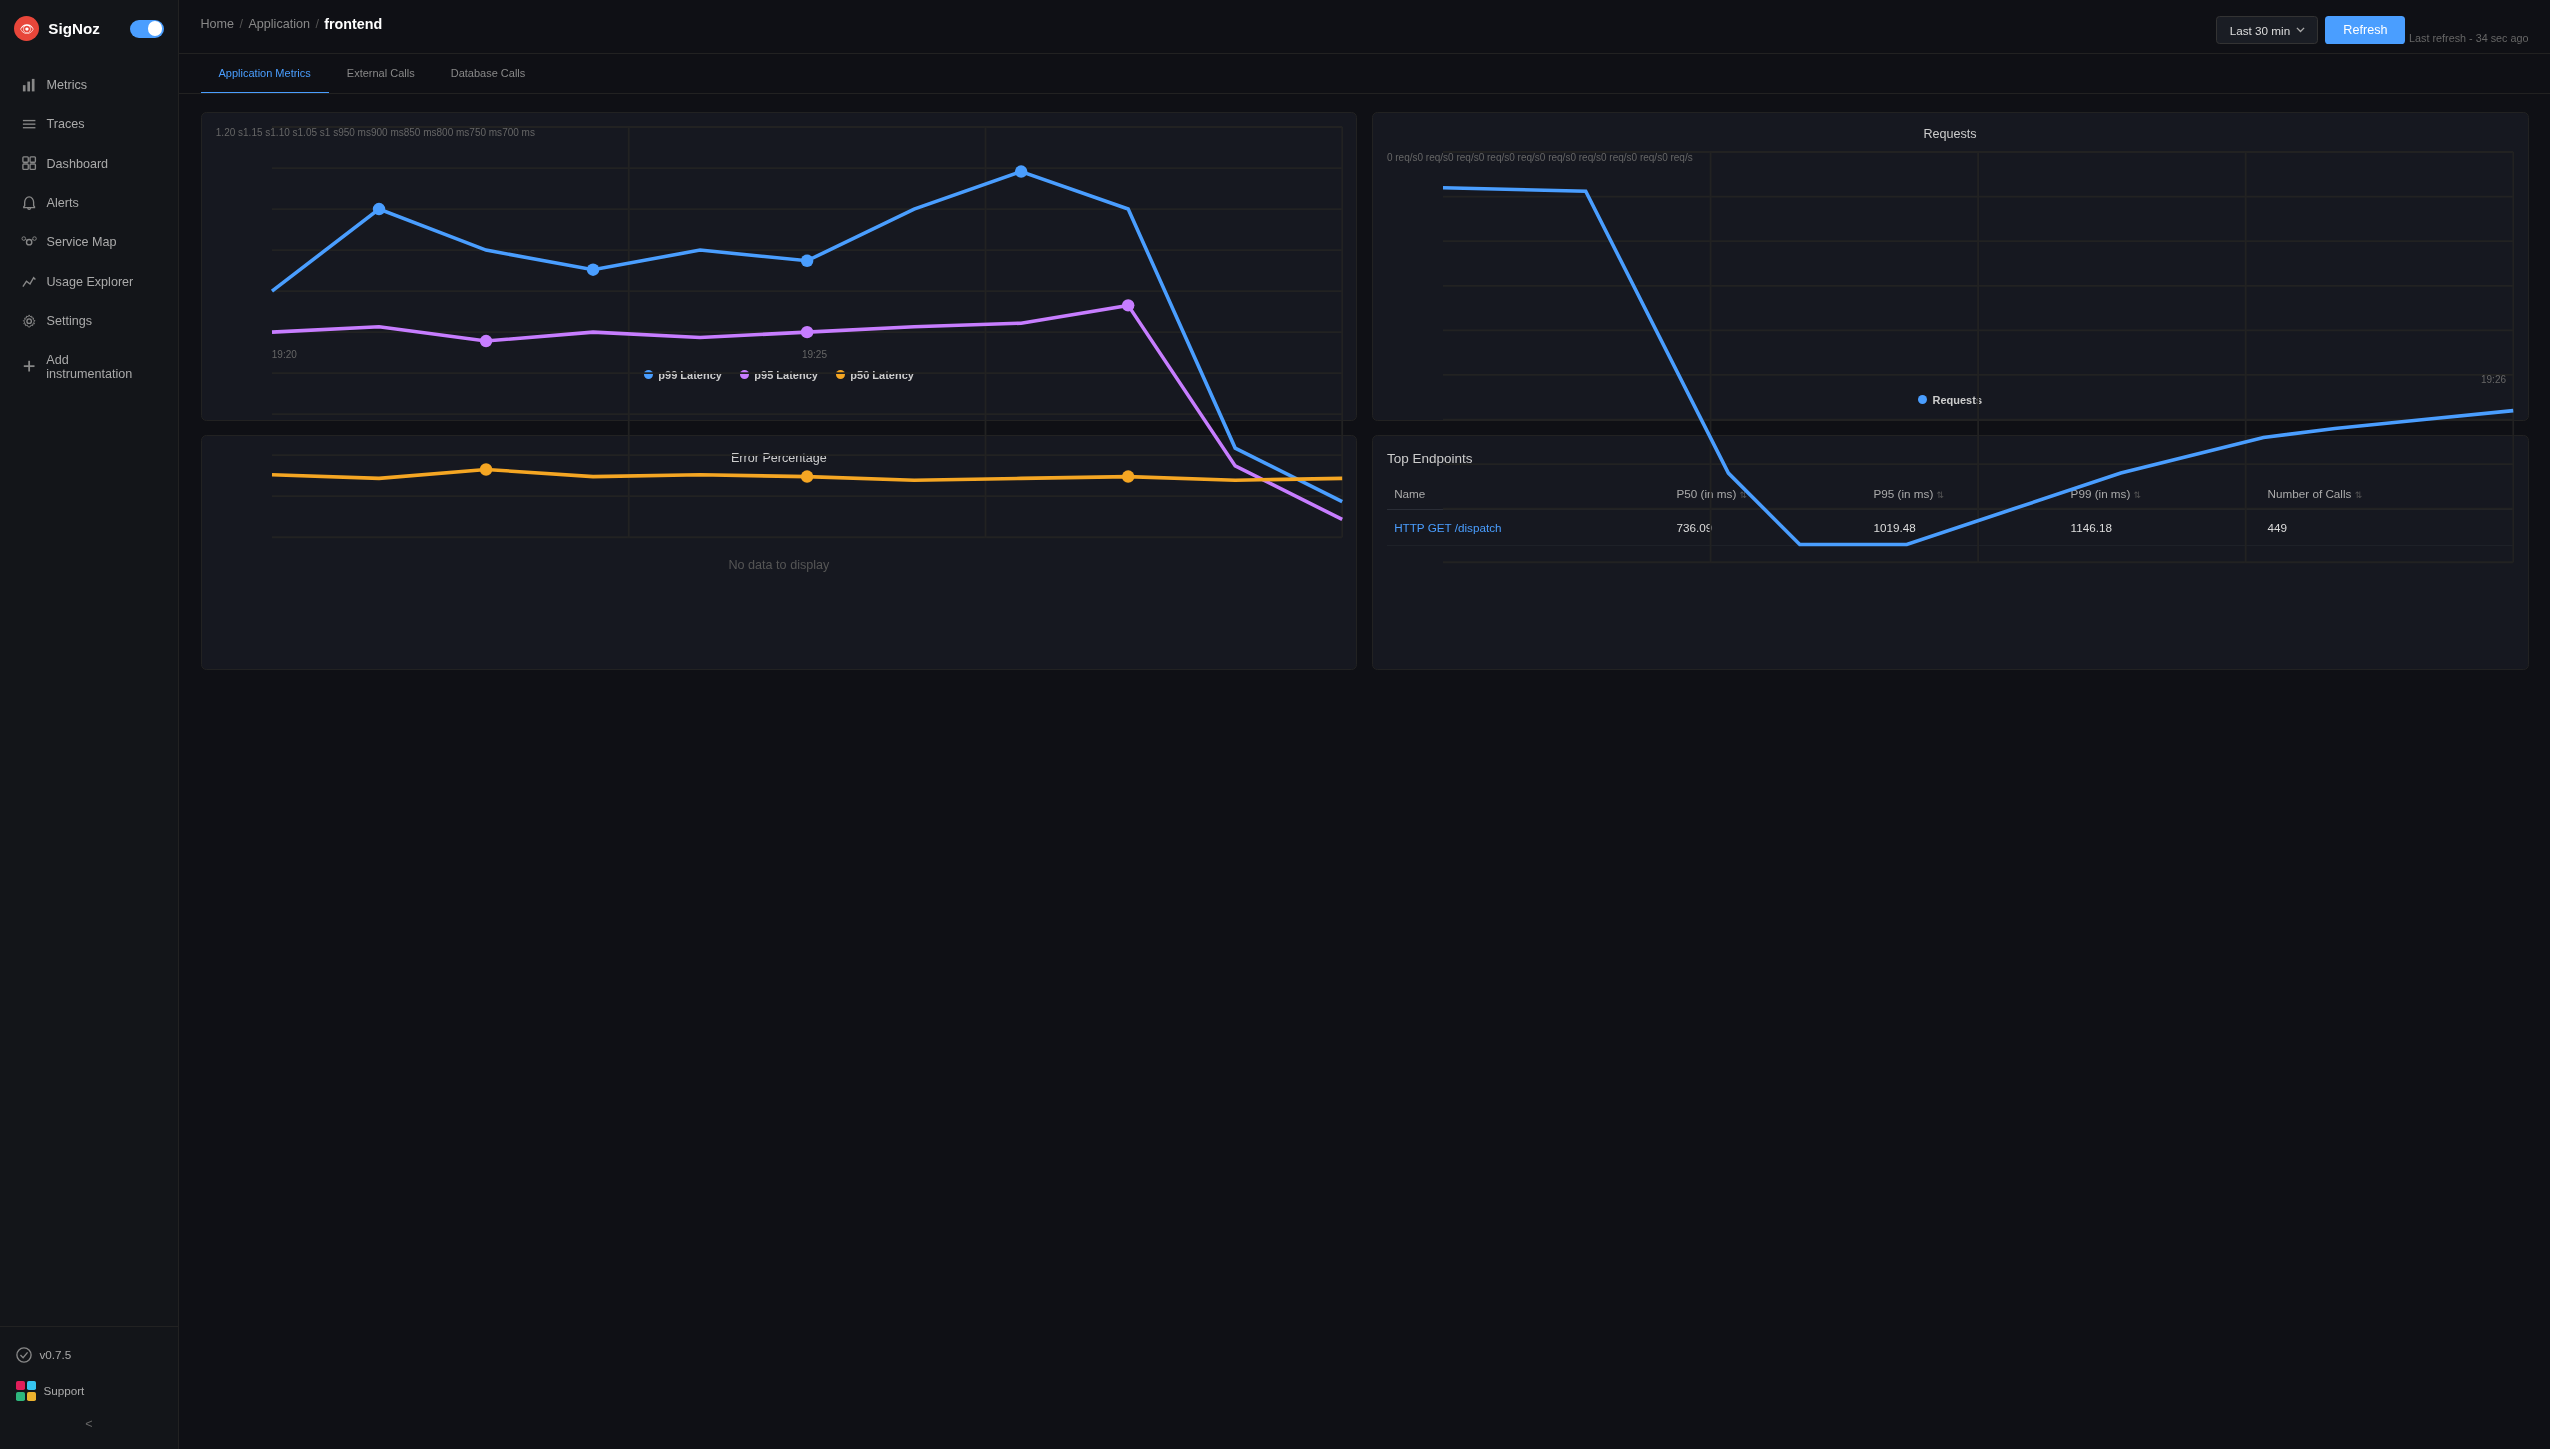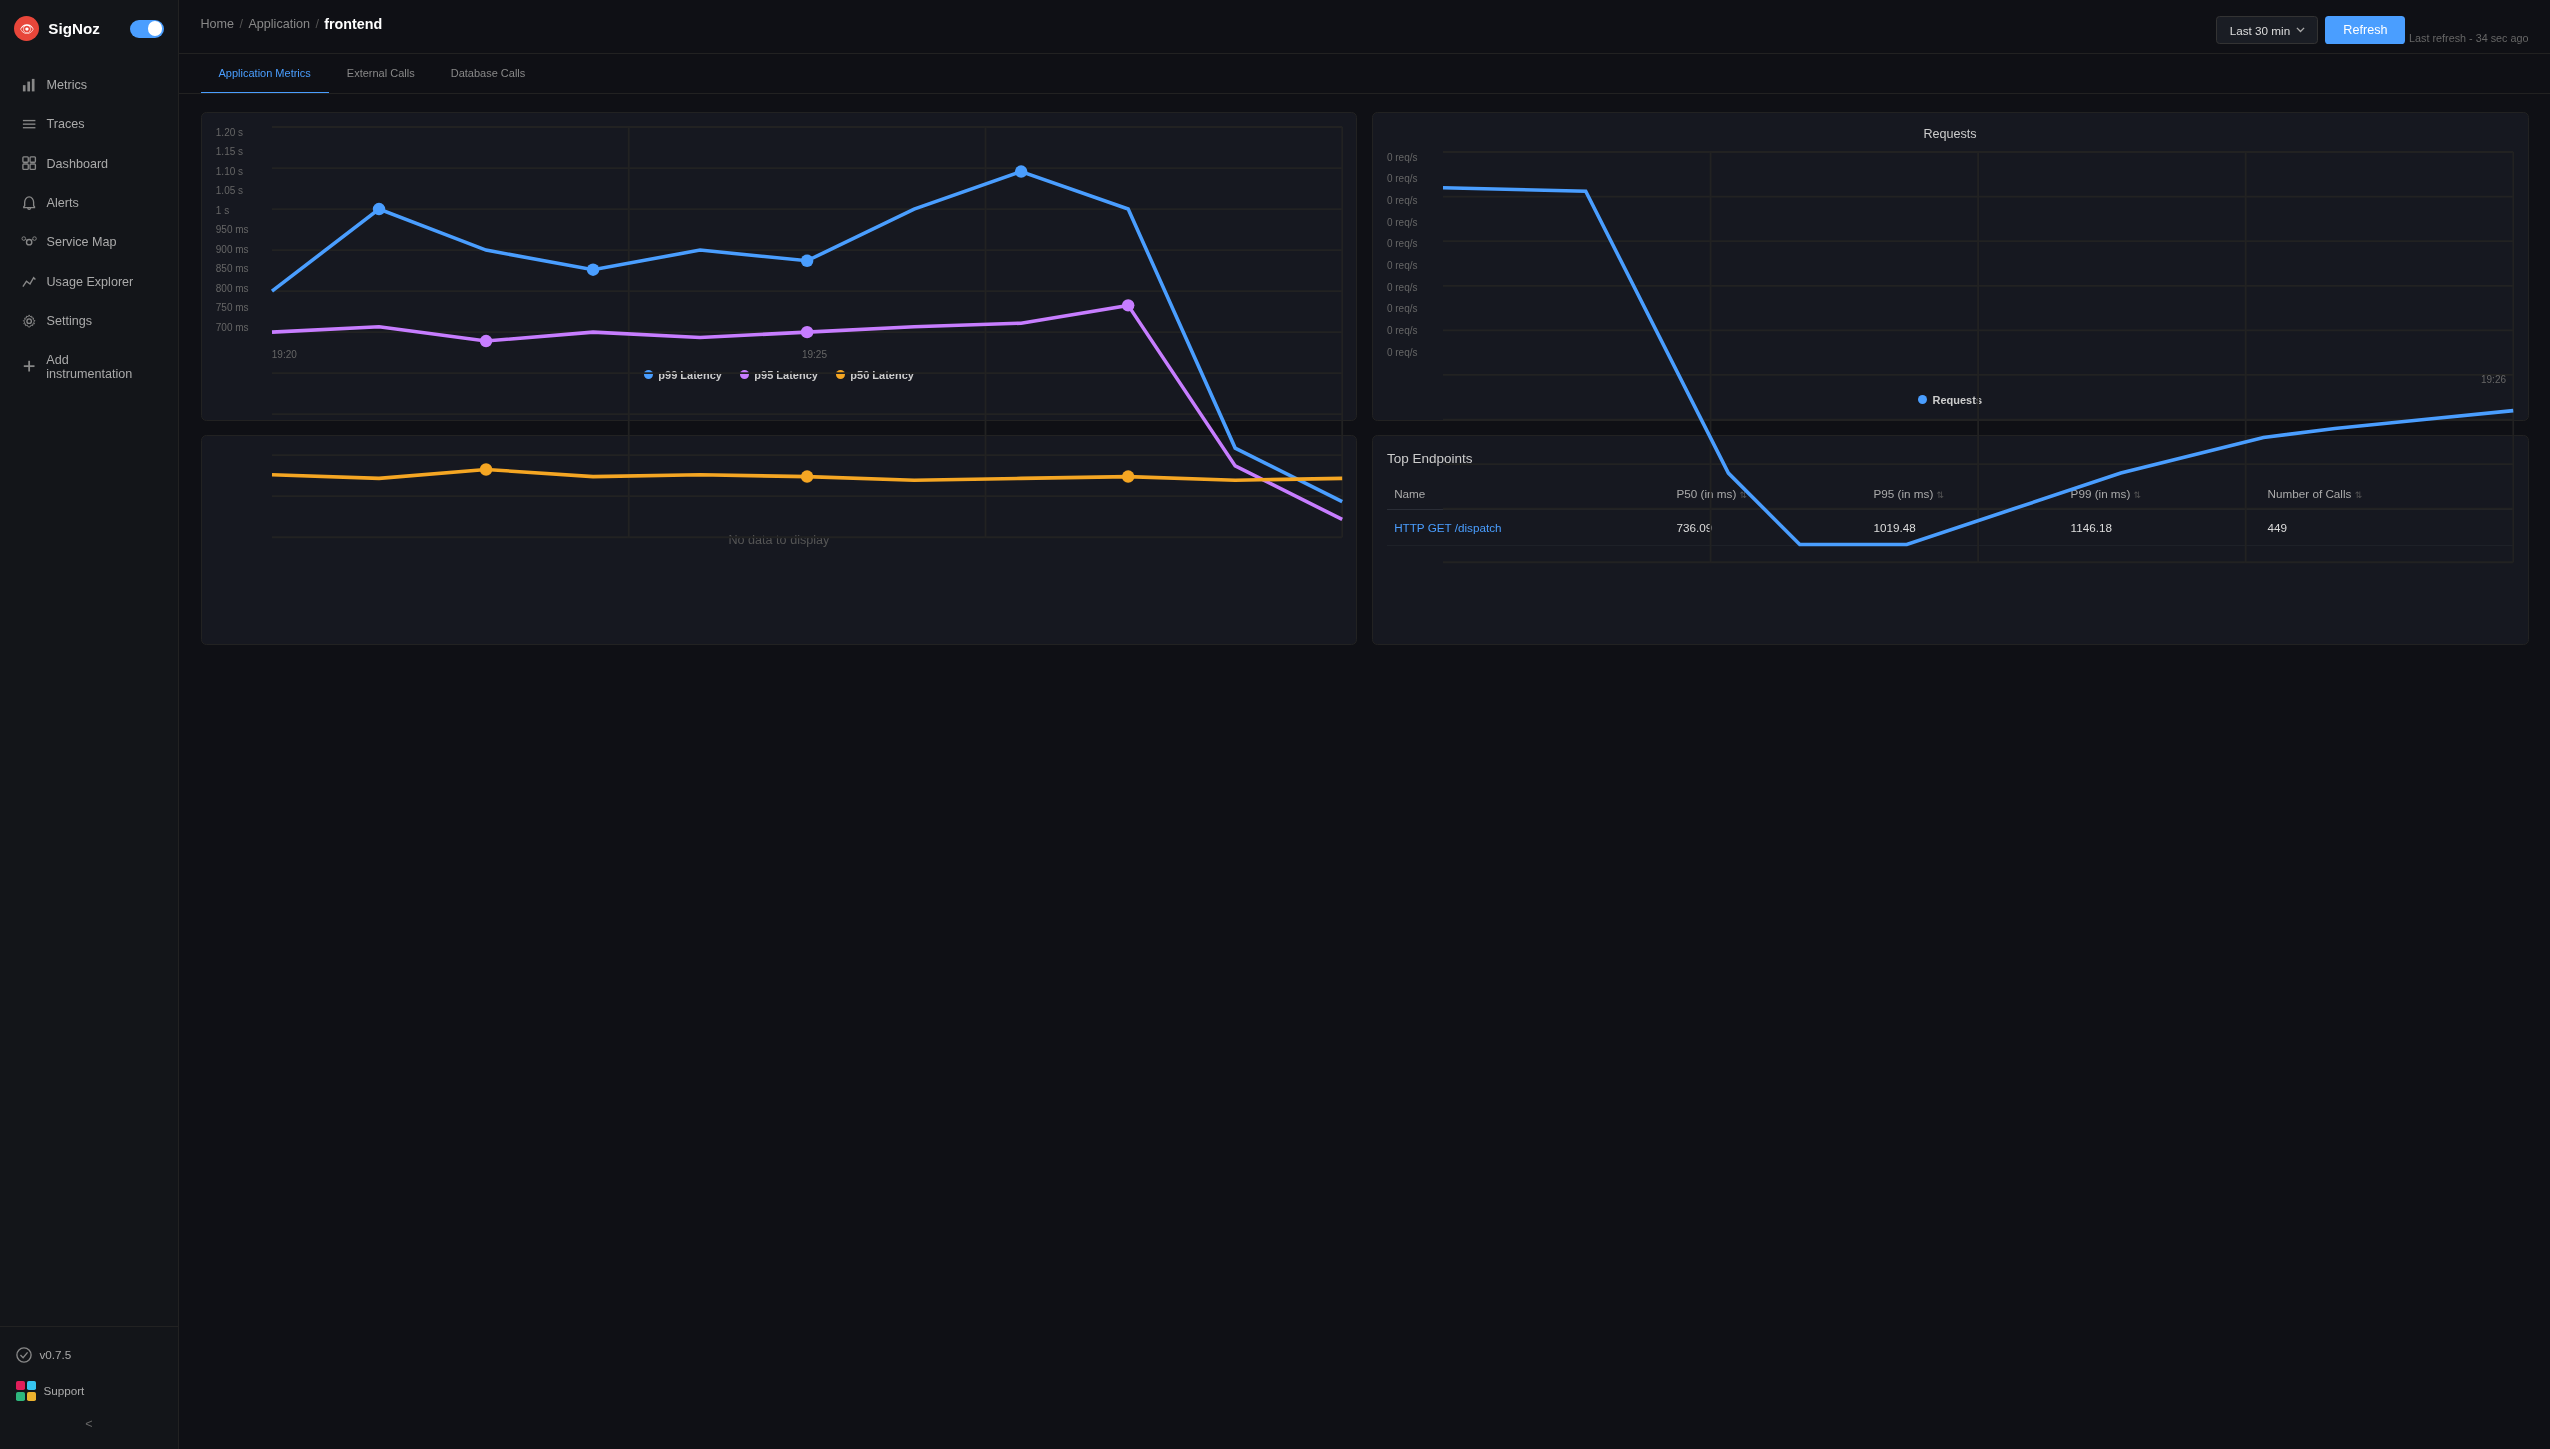--- a/index.html
+++ b/index.html
@@ -42,21 +42,21 @@
     .tabs { display: flex; padding: 0 21.5px; border-bottom: 0.9px solid #222; background: #0f1015; }
     .tab { padding: 12.6px 18px; font-size: 11px; color: #888; cursor: pointer; border-bottom: 1.8px solid transparent; }
     .tab.active { color: #4a9eff; border-bottom-color: #4a9eff; }
 
     
     .content { flex: 1; overflow-y: auto; padding: 18px 21.5px; }
     .charts-grid { display: grid; grid-template-columns: 1fr 1fr; gap: 14.3px; margin-bottom: 14.3px; }
     .chart-card { background: #161820; border: 0.9px solid #222; border-radius: 5.4px; padding: 14.3px; }
     .chart-title { text-align: center; font-size: 12.6px; color: #ccc; margin-bottom: 10.8px; }
     .chart-area { position: relative; height: 233px; }
-    .chart-labels-y { position: absolute; left: 0; top: 0; bottom: 27px; display: flex; flex-direction: column; justify-content: space-between; }
+    .chart-labels-y { position: absolute; left: 0; top: 0; bottom: 27px; display: flex; flex-direction: row; justify-content: space-between; }
     .y-label { font-size: 10px; color: #666; white-space: nowrap; }
     .chart-plot { position: absolute; left: 54px; right: 0; top: 0; bottom: 27px; }
     .x-label { font-size: 10px; color: #666; }
     .chart-legend { display: flex; align-items: center; justify-content: center; gap: 18px; margin-top: 9px; }
     .legend-item { display: flex; align-items: center; gap: 5.4px; font-size: 11px; color: #ccc; font-weight: bold; }
     .legend-dot { width: 9px; height: 9px; border-radius: 50%; }
 
     
     .bottom-grid { display: grid; grid-template-columns: 1fr 1fr; gap: 14.3px; }
     .no-data { display: flex; align-items: center; justify-content: center; height: 179px; color: #555; font-size: 12.6px; }
@@ -347,20 +347,21 @@
             <div class="legend-dot" style="background:#4a9eff;"></div>
             <span>Requests</span>
           </div>
         </div>
       </div>
     </div>
 
     <div class="bottom-grid">
 
       <div class="chart-card">
+        <div class="chart-title">Error Percentage</div>
         <div class="no-data">No data to display</div>
       </div>
 
       <div class="table-card">
         <div class="table-title">Top Endpoints</div>
         <table>
           <thead>
             <tr>
               <th>
                 <span>Name</span>

